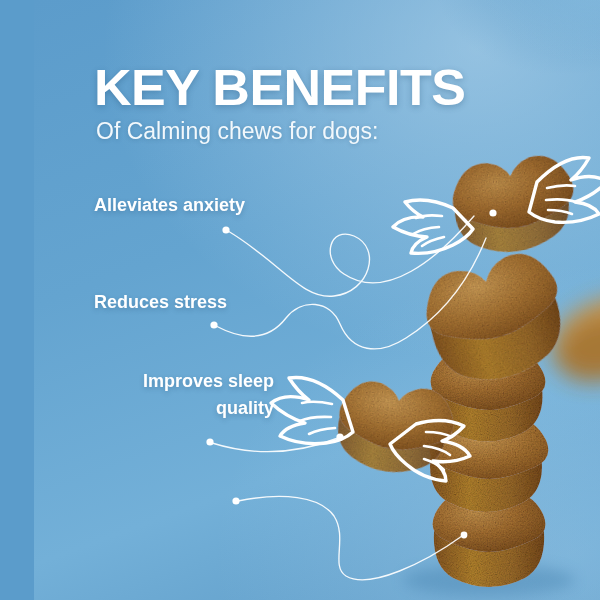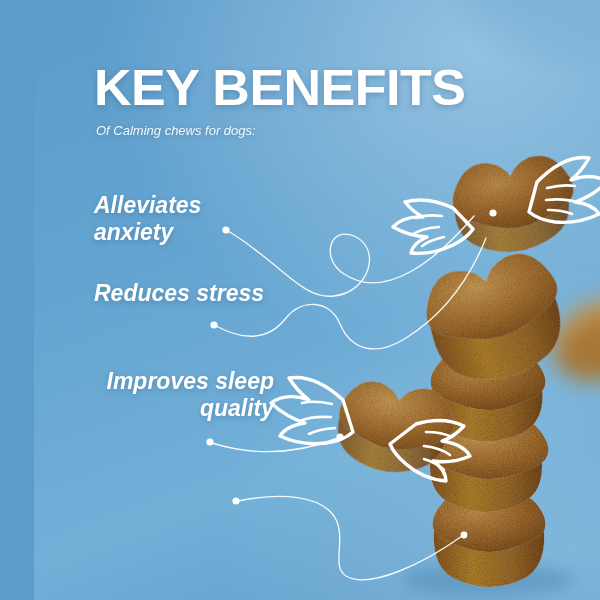--- a/index.html
+++ b/index.html
@@ -33,31 +33,30 @@
   }
   
   #title{
     position:absolute;left:60px;top:62px;
     font-size:50px;line-height:52px;font-weight:bold;color:#ffffff;
     letter-spacing:-0.5px;transform:scaleX(1.04);transform-origin:left center;
     text-shadow:0 2px 6px rgba(28,70,105,.30);white-space:nowrap;
   }
   #subtitle{
     position:absolute;left:62px;top:120px;
-    font-size:13px;line-height:22px;color:#f2f8fc;font-weight:normal;
-    text-shadow:0 1px 4px rgba(28,70,105,.25);white-space:nowrap;font-style:italic;
+    font-size:23px;line-height:22px;color:#f2f8fc;font-weight:normal;
+    text-shadow:0 1px 4px rgba(28,70,105,.25);white-space:nowrap;
   }
   .benefit{
     position:absolute;left:60px;
-    font-size:23px;line-height:27px;font-weight:bold;color:#ffffff;
+    font-size:18px;line-height:27px;font-weight:bold;color:#ffffff;
     text-shadow:0 2px 5px rgba(28,70,105,.28);
     max-width:180px;
-    font-style:italic;
   }
-  #b0{top:192px;} #b1{top:280px;} #b2{top:368px;text-align:right;} #b3{top:487px;}
+  #b0{top:192px;} #b1{top:289px;} #b2{top:368px;text-align:right;} #b3{top:487px;}
 
   
   #lines,#art{position:absolute;left:0;top:0;width:600px;height:600px;}
   #lines{pointer-events:none;}
   .conn{fill:none;stroke:#ffffff;stroke-width:1.35;opacity:.92;stroke-linecap:round;}
   .cdot{fill:#ffffff;}
   .wing{fill:none;stroke:#ffffff;stroke-width:3.4;stroke-linecap:round;stroke-linejoin:round;}
   .wingthin{fill:none;stroke:#ffffff;stroke-width:2.6;stroke-linecap:round;}
 </style>
 </head>

